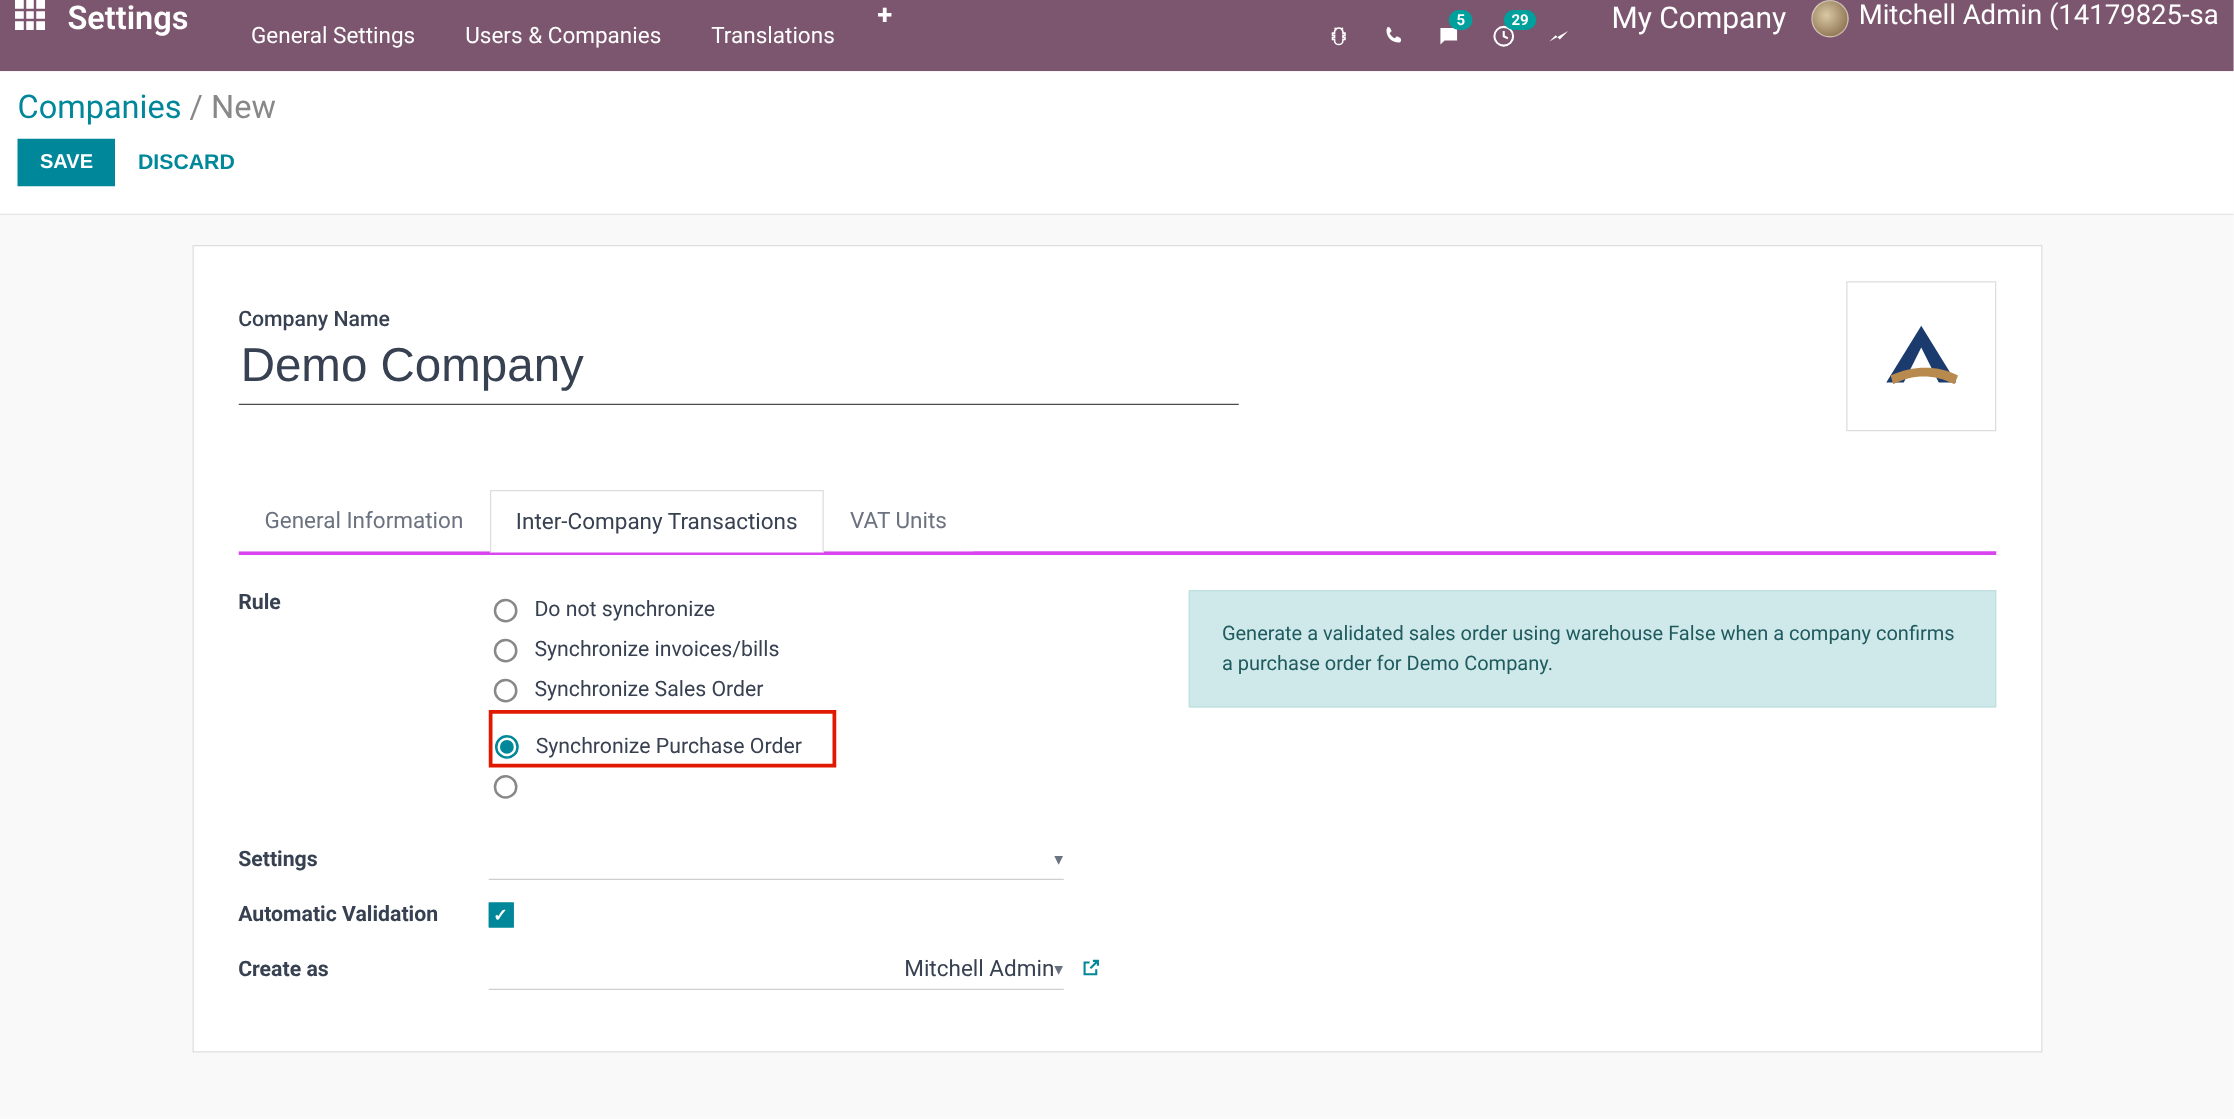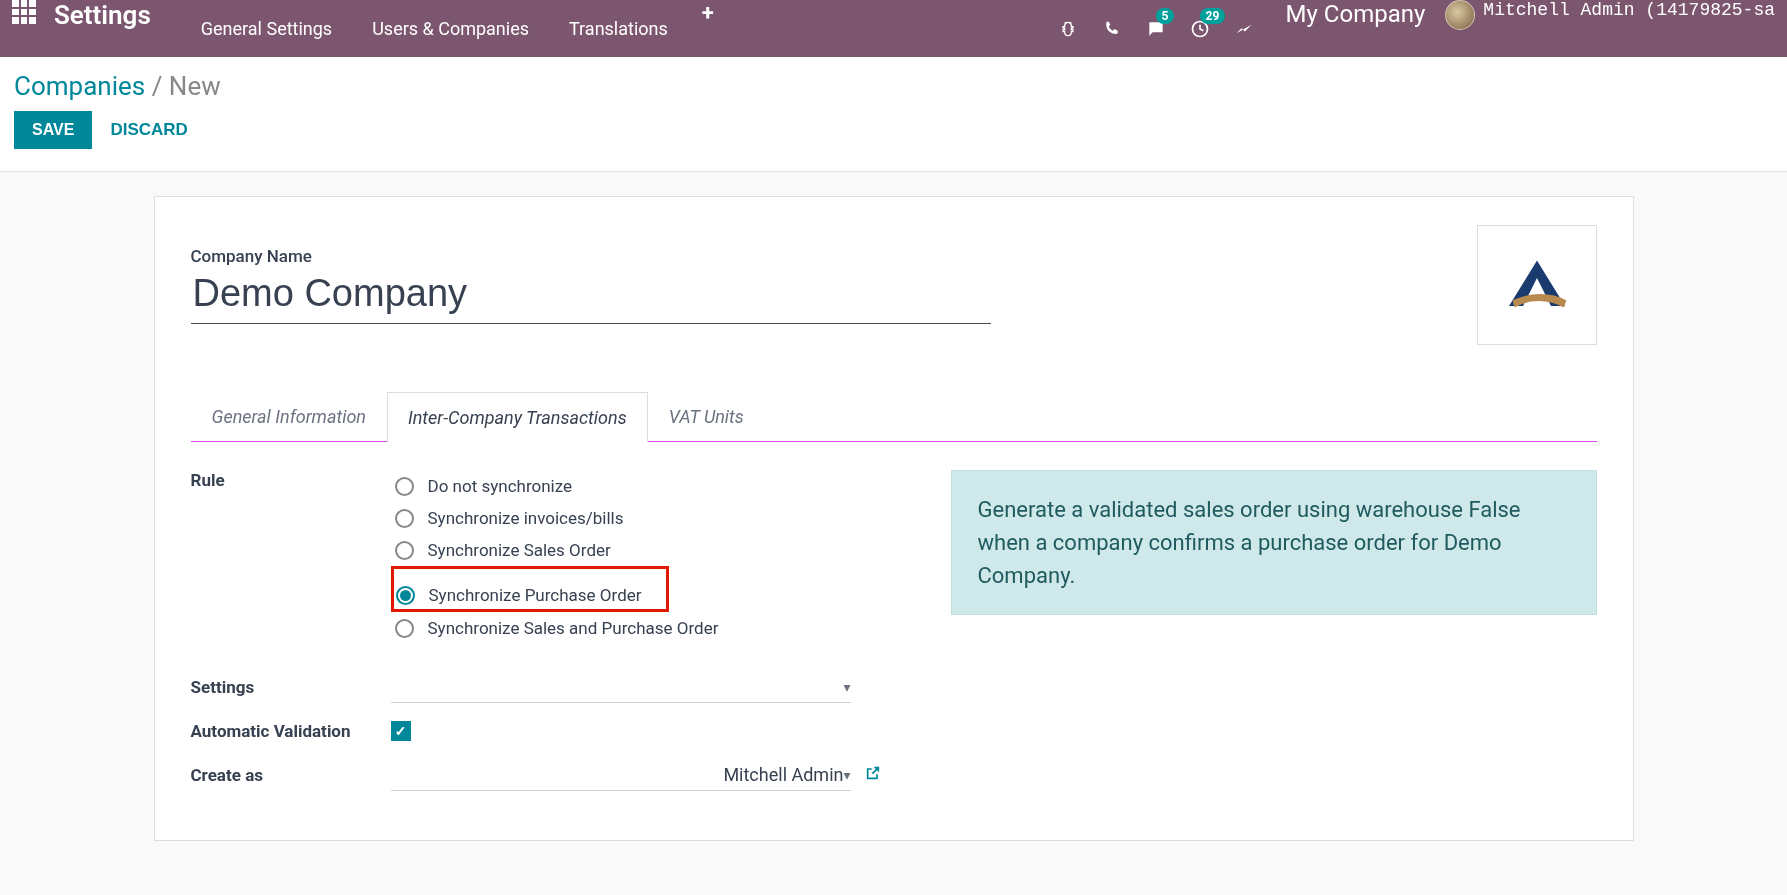--- a/index.html
+++ b/index.html
@@ -10,21 +10,21 @@
     .topbar .apps-icon span { background: #fff; }
     .topbar .app-title { font-size: 26px; font-weight: 600; margin-right: 30px; }
     .topbar .menu-item { font-size: 18px; padding: 0 20px; cursor: pointer; display:flex; align-items:center; height:100%; }
     .topbar .plus { font-size: 22px; font-weight: bold; padding: 0 14px; cursor: pointer; }
     .topbar .spacer { flex: 1; }
     .topbar .icon-btn { padding: 0 12px; cursor: pointer; position: relative; display:flex; align-items:center; height:100%;}
     .topbar .icon-btn svg, .topbar .icon-btn .glyph { width:20px; height:20px; fill:#fff; color:#fff; }
     .topbar .badge { position: absolute; top: 8px; left: 22px; background: #00a09d; color: #fff; font-size: 12px; font-weight: bold; padding: 1px 6px; border-radius: 10px; }
     .topbar .company-name { font-size: 24px; padding: 0 20px; cursor:pointer; }
     .topbar .avatar { width: 30px; height: 30px; border-radius: 50%; background: radial-gradient(circle at 40% 40%, #d9c9a3, #7a5c3e); margin-right: 8px; border:1px solid rgba(255,255,255,.5);}
-    .topbar .user-name { font-size: 18px; white-space: nowrap; overflow:hidden;font-family:Liberation Mono, monospace; }
+    .topbar .user-name { font-size: 22px; white-space: nowrap; overflow:hidden; }
     
     .subheader { background: #fff; padding: 14px 14px 12px 14px; }
     .breadcrumb { font-size: 26px; margin-bottom: 10px; }
     .breadcrumb .crumb-link { color: #00889a; cursor: pointer; }
     .breadcrumb .sep { color: #888; }
     .breadcrumb .crumb-current { color: #888; }
     .buttons { display: flex; align-items: center; gap: 18px; padding-bottom: 10px;}
     .btn-save { background: #00889a; color: #fff; border: none; padding: 10px 18px; font-size: 16px; font-weight: 700; cursor: pointer; }
     .btn-discard { background: none; border: none; color: #00889a; font-size: 17px; font-weight: 600; cursor: pointer; }
     .divider { border-bottom: 1px solid #e5e5e5; margin: 0; }
@@ -34,21 +34,21 @@
     .form-inner { padding: 28px 36px 40px 36px; }
 
     .top-row { display:flex; align-items:center; }
     .name-col { flex:1; max-width: 800px; }
     .field-label { font-size: 17px; color: #374151; font-weight: 500; margin-bottom: 4px; display:block;}
     .name-input { width: 100%; font-size: 38px; font-weight: 400; color: #374151; border: none; border-bottom: 1.5px solid #4b4b4b; padding: 2px 2px 8px 2px; outline: none; background:transparent;}
 
     .logo-box { width: 120px; height: 120px; border: 1px solid #ddd; margin-left: auto; display:flex; align-items:center; justify-content:center; cursor:pointer;}
     .logo-box svg { width: 70px; height: 60px;}
 
-    .tabs { display: flex; border-bottom: 1px solid #d946ef; margin-top: 46px; margin-left: 0; font-style: italic;}
+    .tabs { display: flex; border-bottom: 3px solid #d946ef; margin-top: 46px; margin-left: 0;}
     .tab { padding: 14px 20px; font-size: 18px; color: #6b7280; cursor: pointer; border: 1px solid transparent; border-bottom: none; background:#fff;}
     .tab.active { color: #374151; border-color: #ddd; position: relative; top: 1px; background: #fff;}
     
     .tab-body { padding-top: 28px; display:flex; gap: 60px;}
     .left-col { width: 700px; }
     .right-col { flex: 1; max-width: 660px;}
     .form-row { display:flex; align-items:center; margin-bottom: 6px; min-height: 38px;}
     .row-label { width: 200px; font-size: 17px; font-weight: 700; color: #374151; }
     .row-field { flex: 1; }
     
@@ -62,21 +62,21 @@
     .radio-label { color:#374151;}
 
     .select-wrap { display:flex; align-items:center; border-bottom: 1px solid #cfcfcf; max-width: 460px; padding: 4px 0;}
     .select-wrap .sel-text { flex:1; font-size: 18px; color:#374151; min-height: 22px;}
     .select-wrap .caret { color:#6b7280; font-size: 14px;}
     .ext-link { margin-left: 14px; color: #00889a; font-size: 16px;}
     
     .checkbox { width: 20px; height: 20px; background: #00889a; border:1px solid #00889a; display:inline-flex; align-items:center; justify-content:center; cursor:pointer;}
     .checkbox::after { content: "✓"; color: #fff; font-size: 14px; font-weight: bold; }
     
-    .info-card { background: #cfe9ea; border: 1px solid #bfe0e0; color: #1f5a5f; padding: 22px 26px; font-size: 22px; line-height: 1.5;}
+    .info-card { background: #cfe9ea; border: 1px solid #bfe0e0; color: #1f5a5f; padding: 22px 26px; font-size: 16px; line-height: 1.5;}
   </style>
 </head>
 <body>
 
 <div class="topbar">
   <div class="apps-icon">
     <span></span>
       <span></span>
       <span></span>
       <span></span>
@@ -178,21 +178,20 @@
                 <span class="radio-label">Synchronize Sales Order</span>
               </div>
               <div class="radio-line highlight">
                 <span class="radio-outer checked">
                     <span class="radio-inner"></span>
                   </span>
                 <span class="radio-label">Synchronize Purchase Order</span>
               </div>
               <div class="radio-line">
                 <span class="radio-outer"></span>
-                <span class="radio-label">Synchronize Sales and Purchase Order</span>
               </div>
             </div>
           </div>
           <div style="height:18px;"></div>
           <div class="form-row">
             <div class="row-label">Settings</div>
             <div class="row-field">
               <div class="select-wrap">
                 <span class="sel-text"></span>
                 <span class="caret">▾</span>

